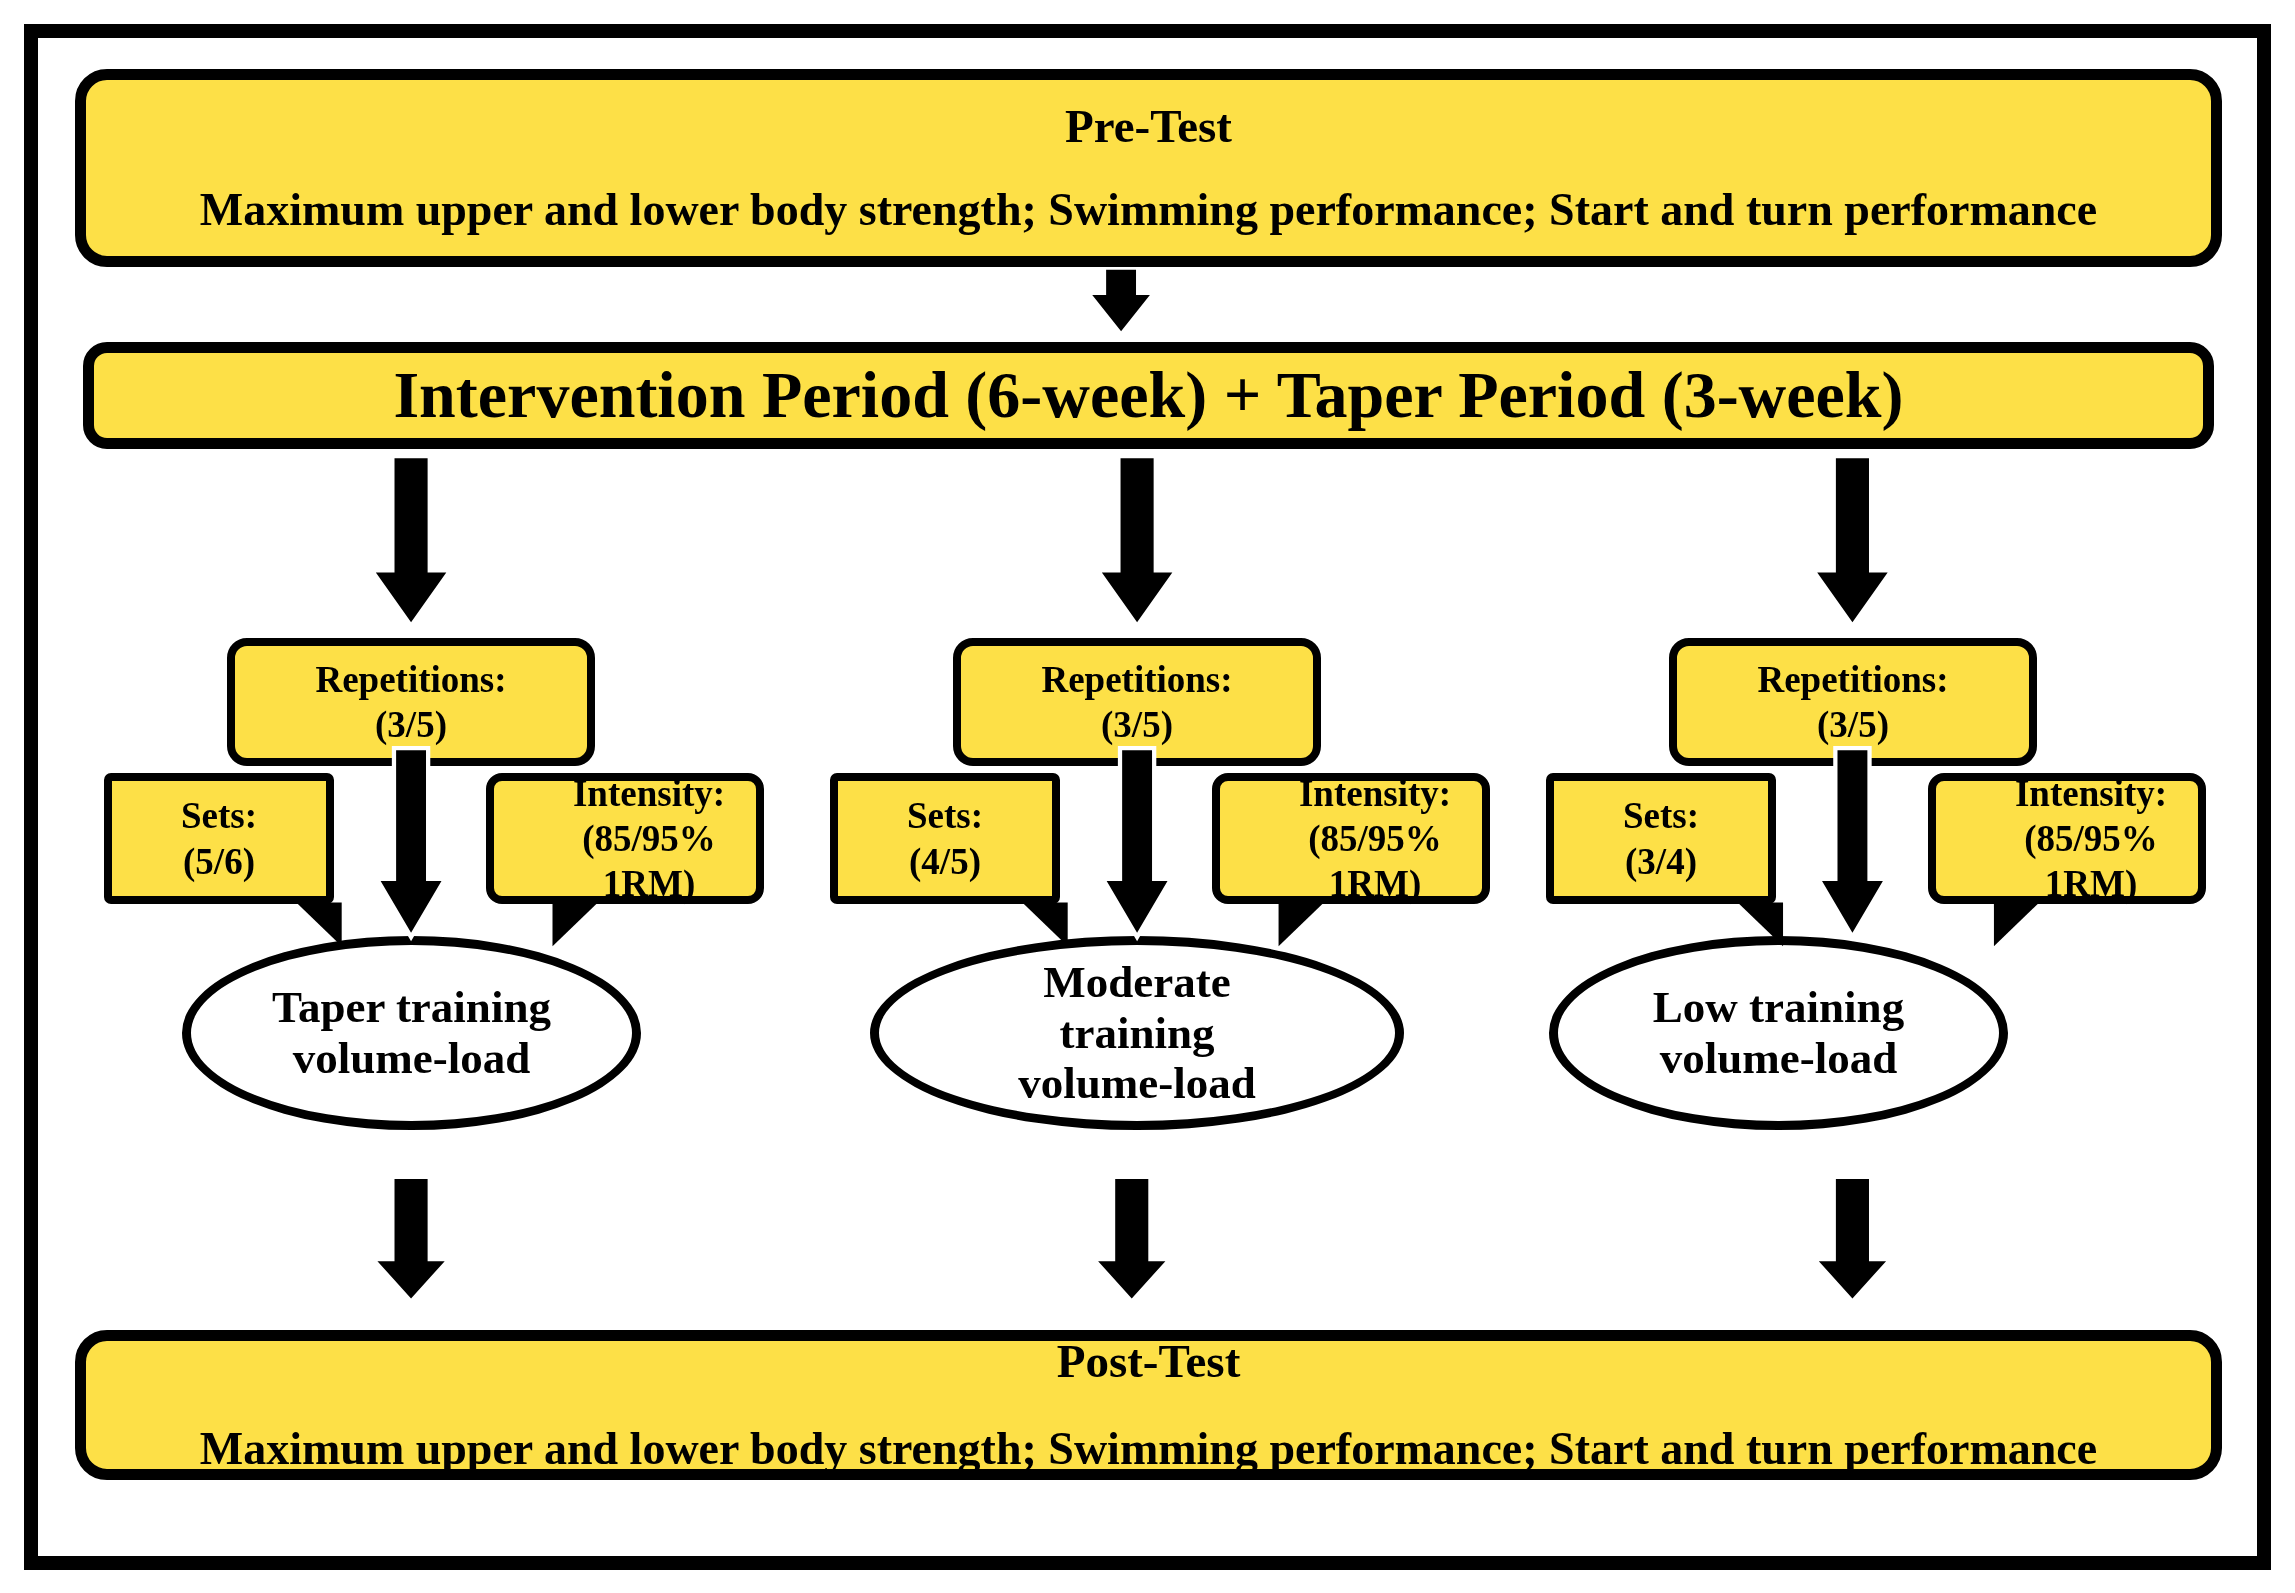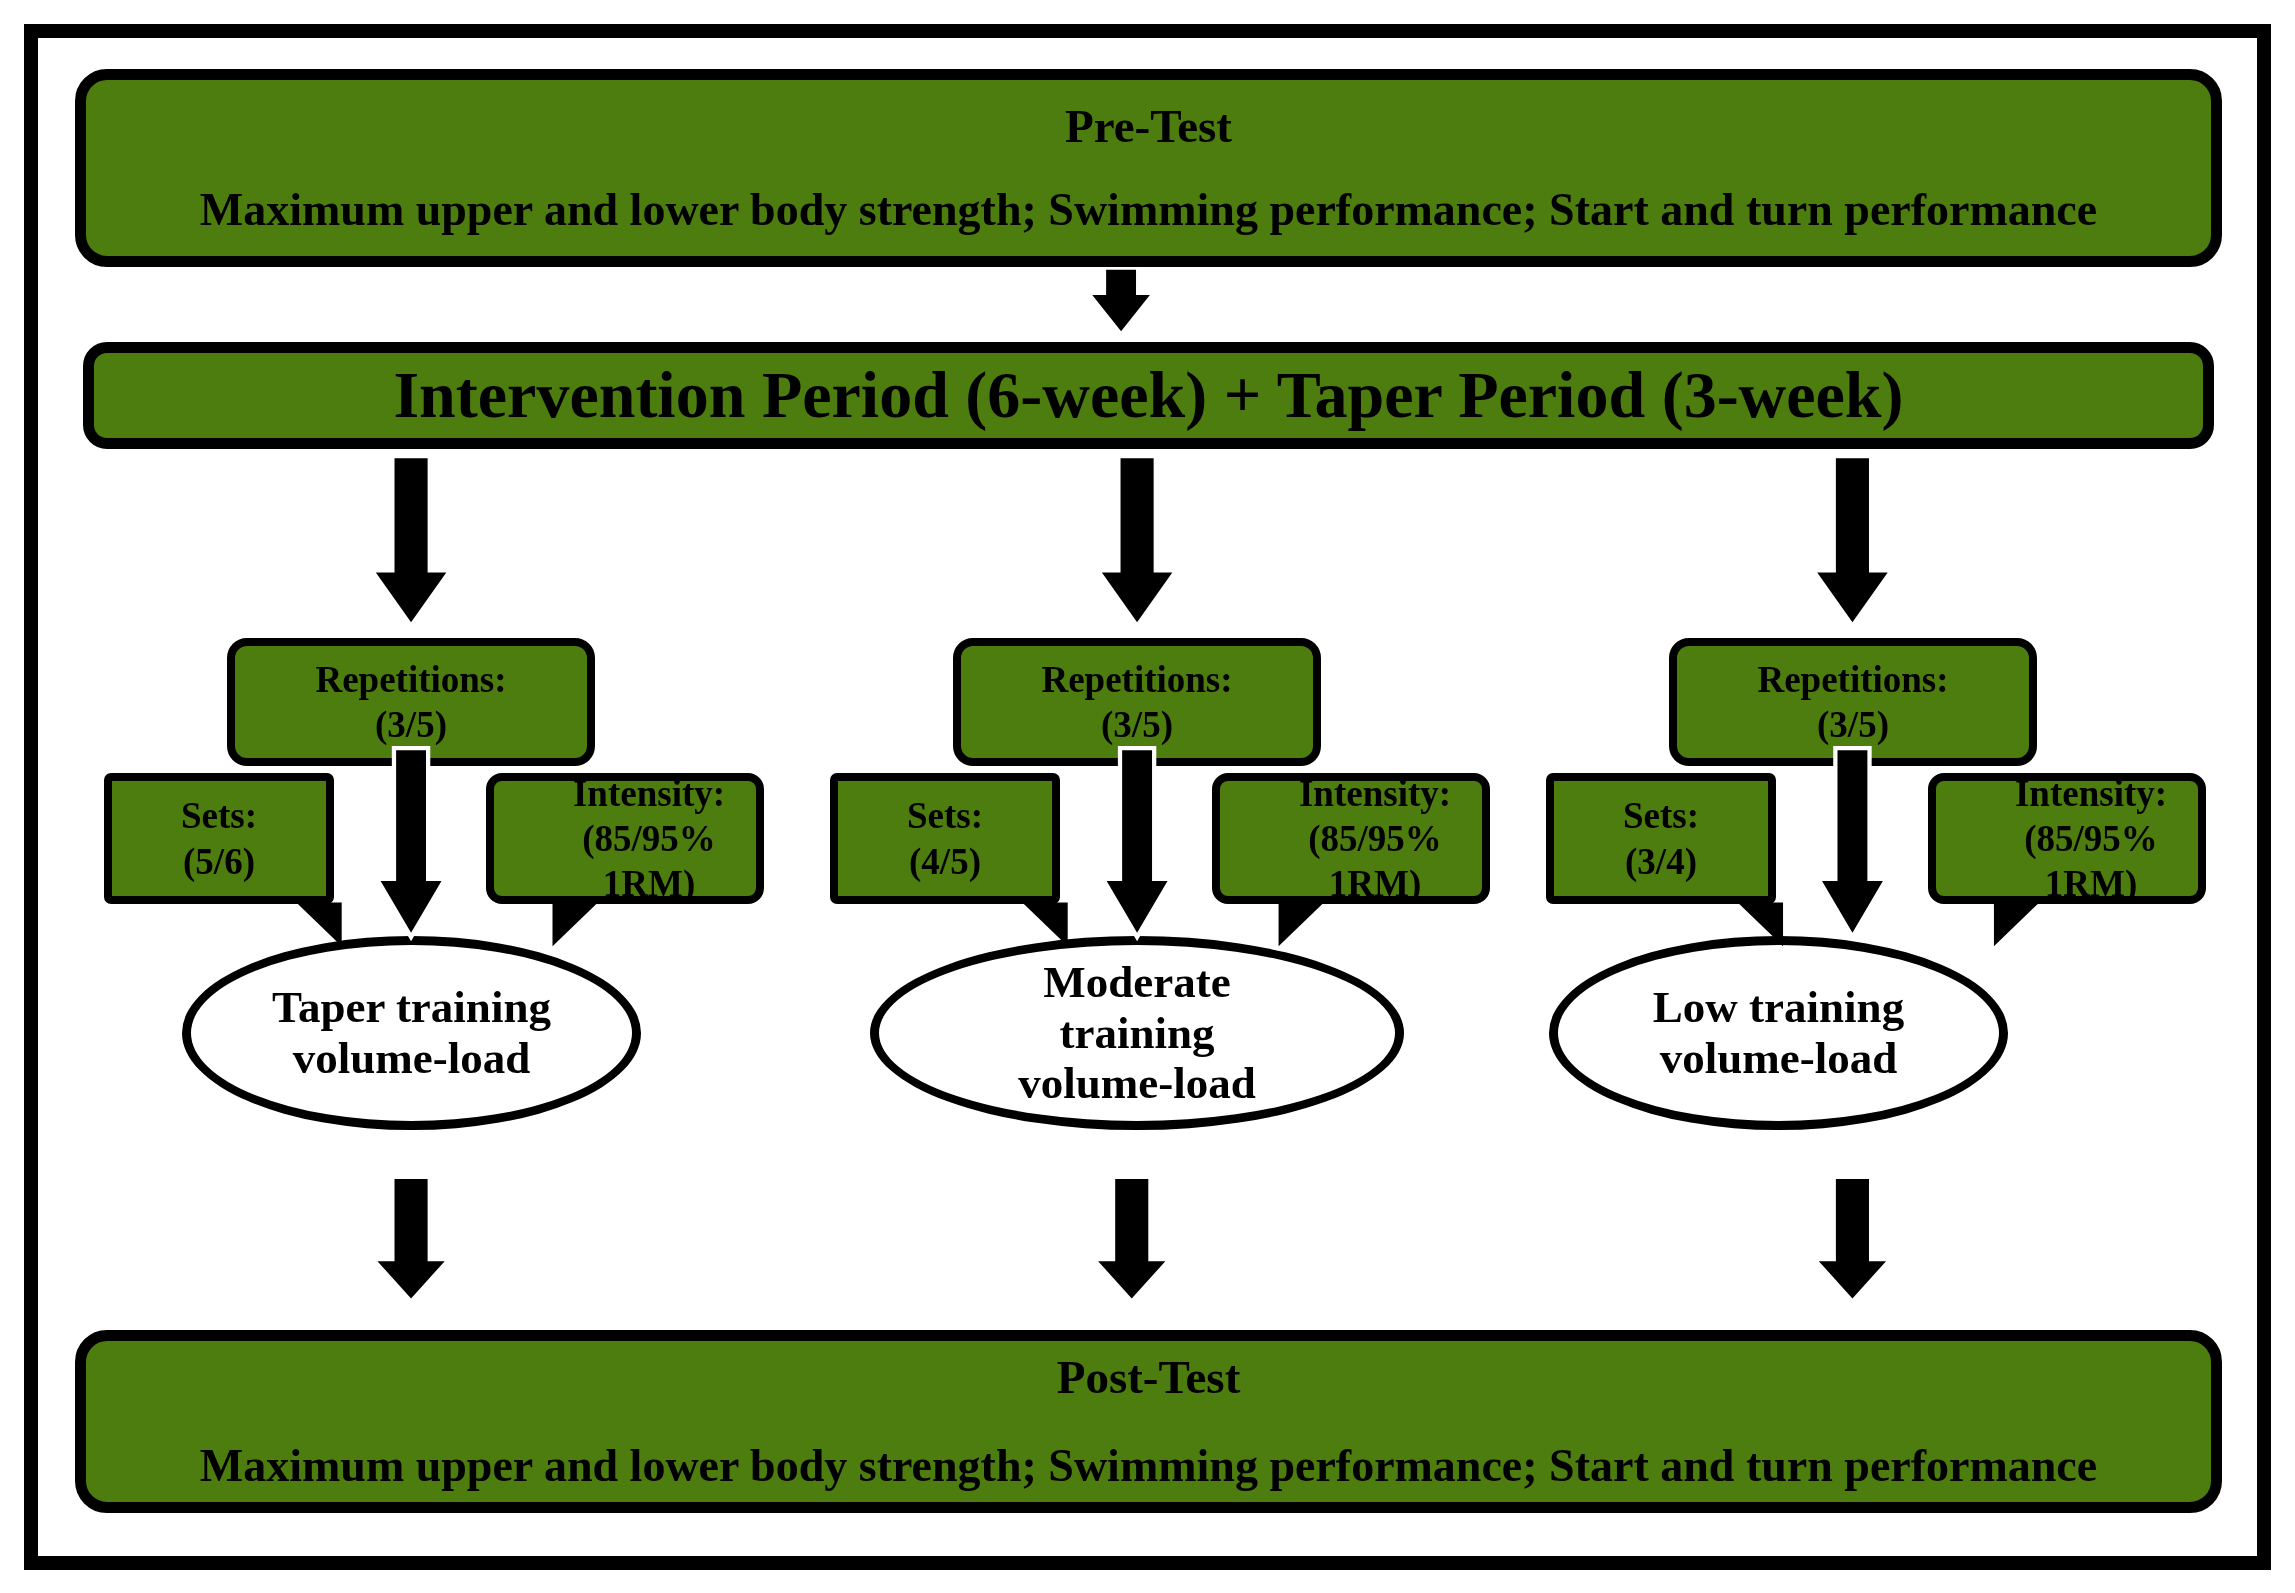--- a/index.html
+++ b/index.html
@@ -12,33 +12,33 @@
     overflow:hidden;
   }
   *{box-sizing:border-box;}
   .frame{
     position:absolute;inset:24px;
     border:14.4px solid #000;
     background:transparent;
   }
   .rbox{
     position:absolute;
-    background:#4d7c0f;
+    background:#fde047;
     border:8.5px solid #000;
     display:flex;flex-direction:column;
     align-items:center;justify-content:center;
     text-align:center;
     font-weight:bold;
     line-height:1.22;
   }
   .line{display:block;}
   
   .pretest{left:75px;top:69px;width:2147px;height:198px;border-width:11.7px;border-radius:32px;gap:26px;}
   .intervention{left:83px;top:342px;width:2131px;height:107px;border-width:11.7px;border-radius:24px;font-size:66px;}
-  .posttest{left:75px;top:1330px;width:2147px;height:183px;border-width:11.7px;border-radius:32px;gap:31px;}
+  .posttest{left:75px;top:1330px;width:2147px;height:150px;border-width:11.7px;border-radius:32px;gap:31px;}
   .title{font-size:47px;}
   .desc{font-size:46px;}
   
   .rep{top:638px;width:368px;height:128px;border-radius:20px;font-size:37px;}
   .rep.b0{left:227px;}.rep.b1{left:953px;}.rep.b2{left:1669px;}
   .sets{top:773px;width:230px;height:131px;border-radius:7px;font-size:37px;}
   .sets.b0{left:104px;}.sets.b1{left:830px;}.sets.b2{left:1546px;}
   .intensity{top:773px;width:278px;height:131px;border-radius:16px;font-size:37px;padding-left:48px;}
   .intensity.b0{left:486px;}.intensity.b1{left:1212px;}.intensity.b2{left:1928px;}
   .ellipse{

